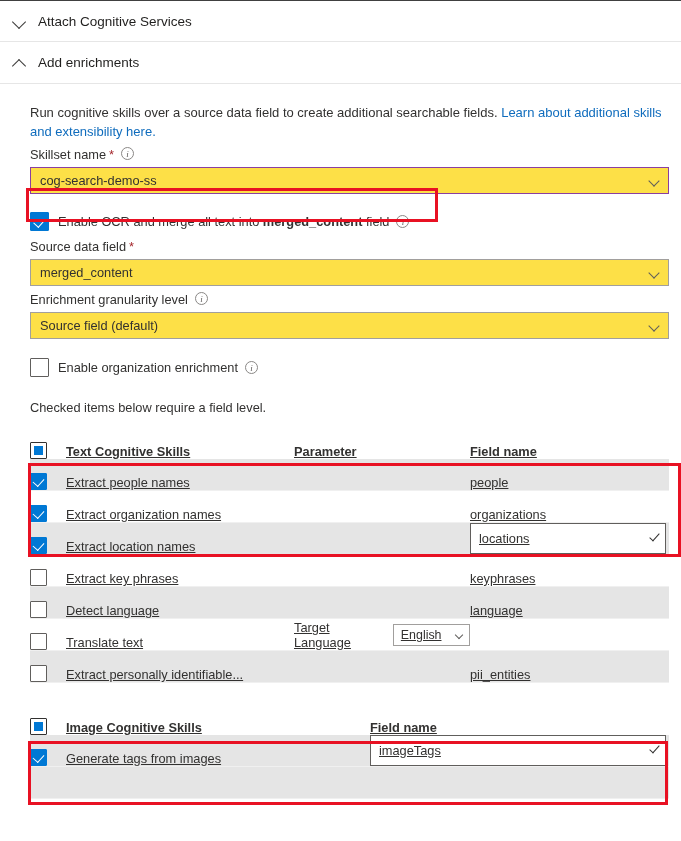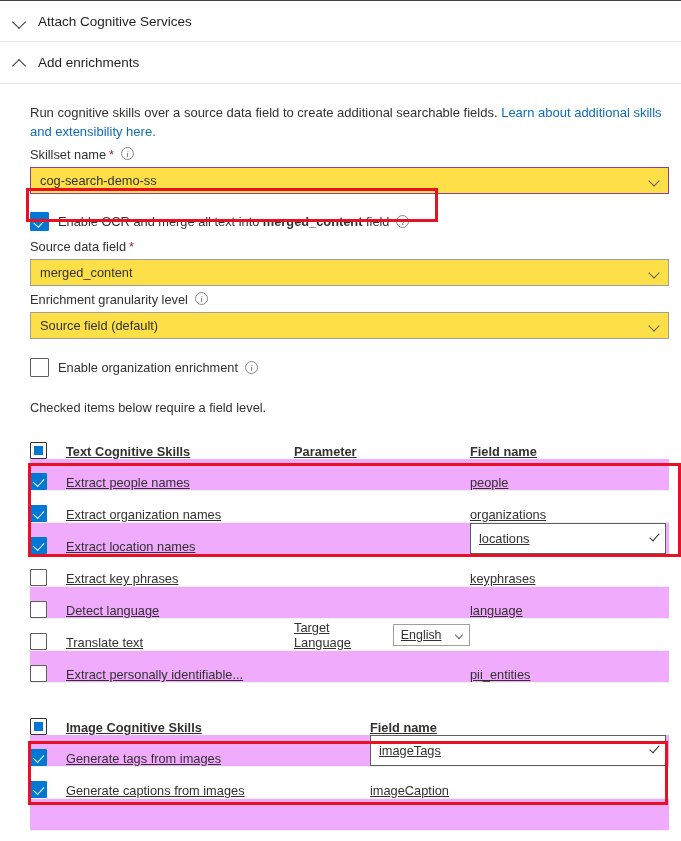--- a/index.html
+++ b/index.html
@@ -133,21 +133,21 @@
     height: 32px;
     font-size: 12.8px;
     border-bottom: 1px solid #f0f0f0;
     text-decoration: underline;
   }
   .trow.header {
     font-weight: bold;
     border-bottom: none;
     height: 30px;
   }
-  .trow.alt { background: #f0abfc; }
+  .trow.alt { background: #e5e5e5; }
   .c-check { width: 36px; flex: 0 0 36px; display: flex; align-items: center; }
   .c-name  { flex: 0 0 228px; color: #323130; }
   .c-param { flex: 0 0 176px; display: flex; align-items: center; gap: 8px; }
   .c-field { flex: 1 1 auto; color: #323130; position: relative; }
   .tbl.image .c-name { flex: 0 0 304px; }
 
   .mini-select {
     display: inline-flex; align-items: center;
     height: 22px; width: 80px;
     border: 1px solid #a19f9d;
@@ -347,27 +347,20 @@
               <span class="cb small checked"></span>
             </span>
             <span class="c-name">Generate tags from images</span>
             <span class="c-field">
               <span class="field-input wide">
                 <span>imageTags</span>
                 <span class="tick"></span>
               </span>
             </span>
           </div>
-          <div class="trow">
-            <span class="c-check">
-              <span class="cb small checked"></span>
-            </span>
-            <span class="c-name">Generate captions from images</span>
-            <span class="c-field">imageCaption</span>
-          </div>
           <div class="trow alt"></div>
         </div>
     </div>
 
   </div>
 
   <div class="annot" id="annot-ocr"></div>
   <div class="annot" id="annot-text-rows"></div>
   <div class="annot" id="annot-image-rows"></div>
 

